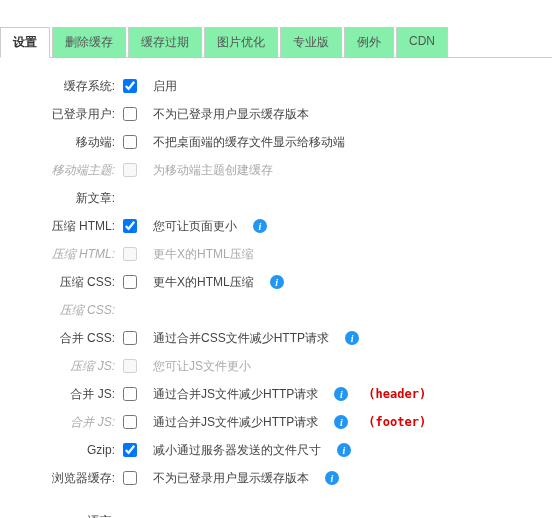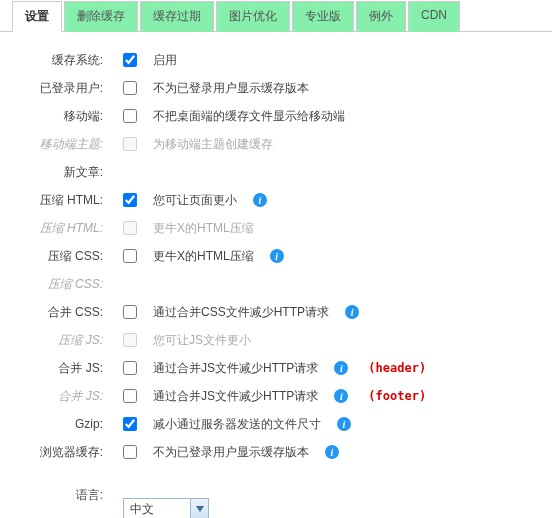--- a/index.html
+++ b/index.html
@@ -6,21 +6,22 @@
     body {
       font-family: "Microsoft YaHei", Arial, sans-serif;
       font-size: 12px;
       color: #444;
       background: #fff;
       width: 552px;
     }
     .tabs {
       display: flex;
       border-bottom: 1px solid #ccc;
-      padding-left: 12px;
+      padding-left: 0;
+      margin-top: 26px;
     }
     .tab {
       padding: 6px 12px;
       border: 1px solid #ccc;
       border-bottom: none;
       background: #86efac;
       font-size: 12px;
       color: #555;
       cursor: pointer;
       margin-right: 2px;
@@ -38,21 +39,21 @@
     }
     .row {
       display: flex;
       align-items: center;
       margin-bottom: 8px;
       min-height: 20px;
     }
     .row-label {
       width: 115px;
       text-align: right;
-      padding-right: 20px;
+      padding-right: 8px;
       color: #444;
     }
     .row-label.disabled { color: #aaa; font-style: italic; }
     .row-control {
       display: flex;
       align-items: center;
       gap: 16px;
     }
     .row-control input[type="checkbox"] {
       width: 14px;

